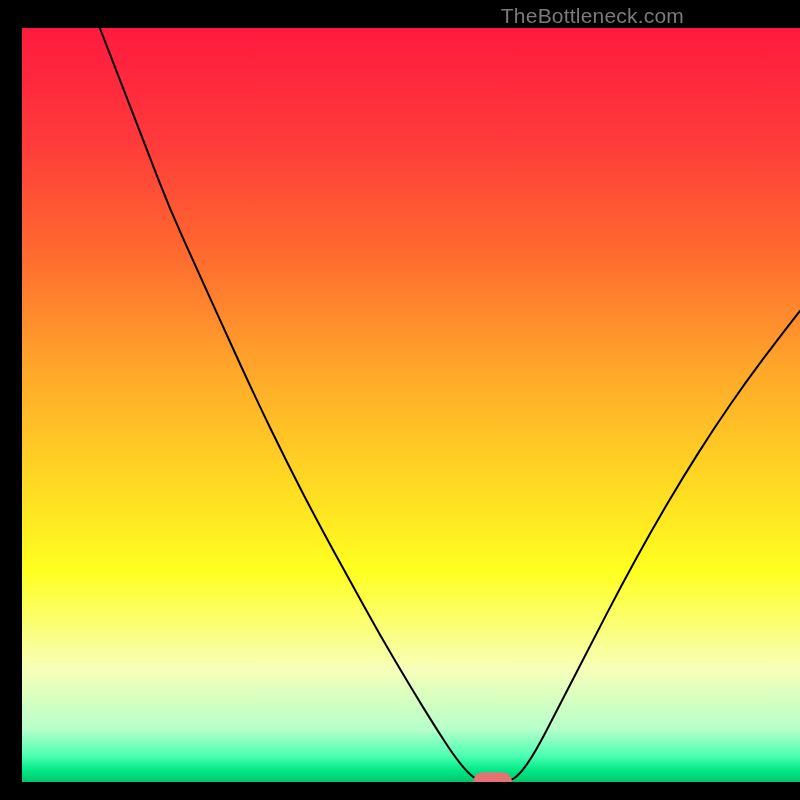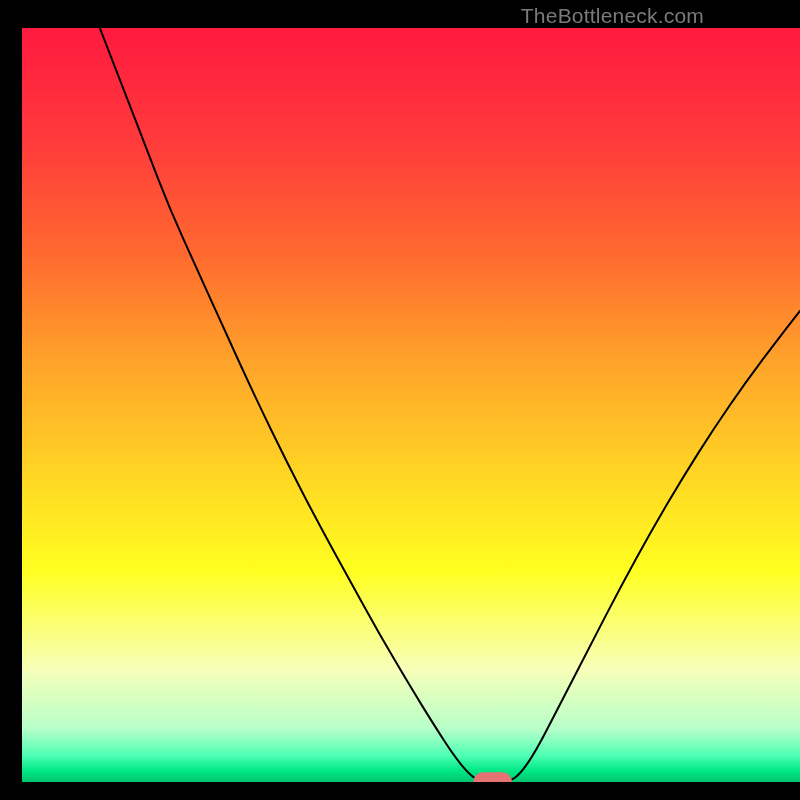--- a/index.html
+++ b/index.html
@@ -9,21 +9,20 @@
     height: 800px;
     background: #000;
     overflow: hidden;
     font-family: Arial, Helvetica, sans-serif;
   }
   .frame {
     position: relative;
     width: 692px;
     height: 800px;
     background: #000;
-    padding-left: 20px;
   }
   .watermark {
     position: absolute;
     top: 4px;
     right: 8px;
     color: #7a7a7a;
     font-size: 21px;
     font-weight: 500;
     letter-spacing: 0.2px;
     z-index: 3;

